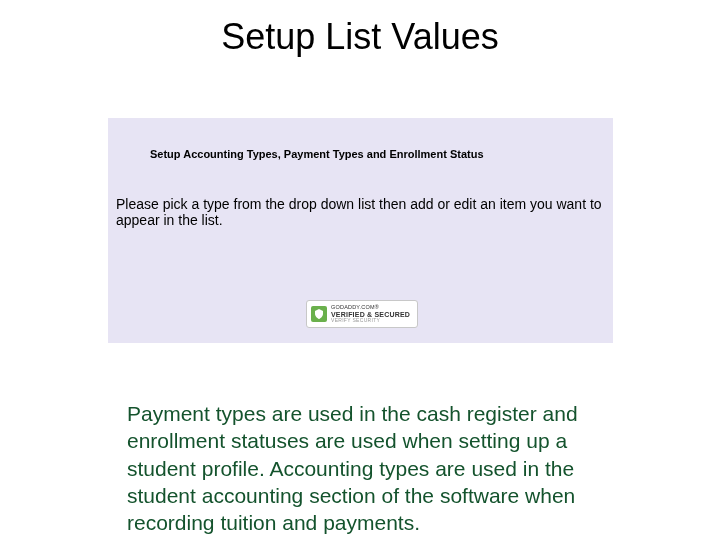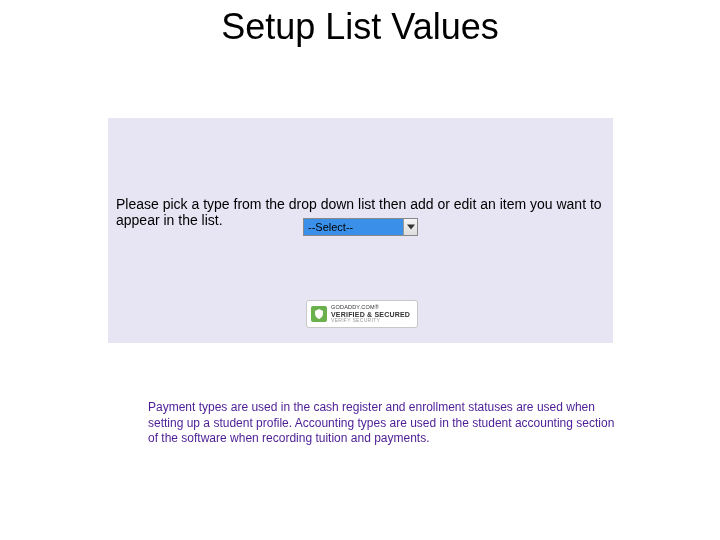--- a/index.html
+++ b/index.html
@@ -1,20 +1,20 @@
 <!DOCTYPE html>
 <html><head>
 <meta charset="utf-8">
 <style>
   * { box-sizing: border-box; margin: 0; padding: 0; }
   html, body { width: 720px; height: 540px; background: #fff; font-family: Arial, Helvetica, sans-serif; }
   .slide { position: relative; width: 720px; height: 540px; }
   .title {
     position: absolute;
-    top: 6px;
+    top: 16px;
     left: 0;
     width: 100%;
     text-align: center;
     font-size: 36px;
     font-weight: 400;
     color: #000;
   }
   .panel {
     position: absolute;
     left: 108px;
@@ -95,46 +95,39 @@
   .badge-text {
     display: flex;
     flex-direction: column;
     line-height: 1;
   }
   .badge-line1 { font-size: 5.5px; color: #333; letter-spacing: 0.2px; }
   .badge-line2 { font-size: 7px; font-weight: bold; color: #333; letter-spacing: 0.2px; }
   .badge-line3 { font-size: 5px; color: #999; letter-spacing: 0.3px; }
   .caption {
     position: absolute;
-    left: 148px;
+    left: 127px;
     top: 400px;
     width: 470px;
-    font-size: 12px;
+    font-size: 21px;
     line-height: 1.3;
-    color: #4c1d95;
+    color: #14532d;
   }
 </style>
 </head>
 <body>
 
 <div class="slide">
 
   <h1 class="title">Setup List Values</h1>
 
   <div class="panel">
+    <div class="panel-heading">Setup Accounting Types, Payment Types and Enrollment Status</div>
     <div class="panel-instruction">Please pick a type from the drop down list then add or edit an item you want to appear in the list.</div>
 
-    <div class="select-wrap">
-      <span class="select-text">--Select--</span>
-      <span class="select-arrow">
-        <svg viewBox="0 0 10 6">
-            <polygon points="0,0 10,0 5,6" fill="#333"></polygon>
-          </svg>
-      </span>
-    </div>
 
     <div class="badge">
       <span class="badge-icon">
         <svg viewBox="0 0 10 10">
             <path d="M5 0 L9 2 L9 5 C9 8 5 10 5 10 C5 10 1 8 1 5 L1 2 Z" fill="#fff"></path>
           </svg>
       </span>
       <span class="badge-text">
         <span class="badge-line1">GODADDY.COM®</span>
         <span class="badge-line2">VERIFIED &amp; SECURED</span>

